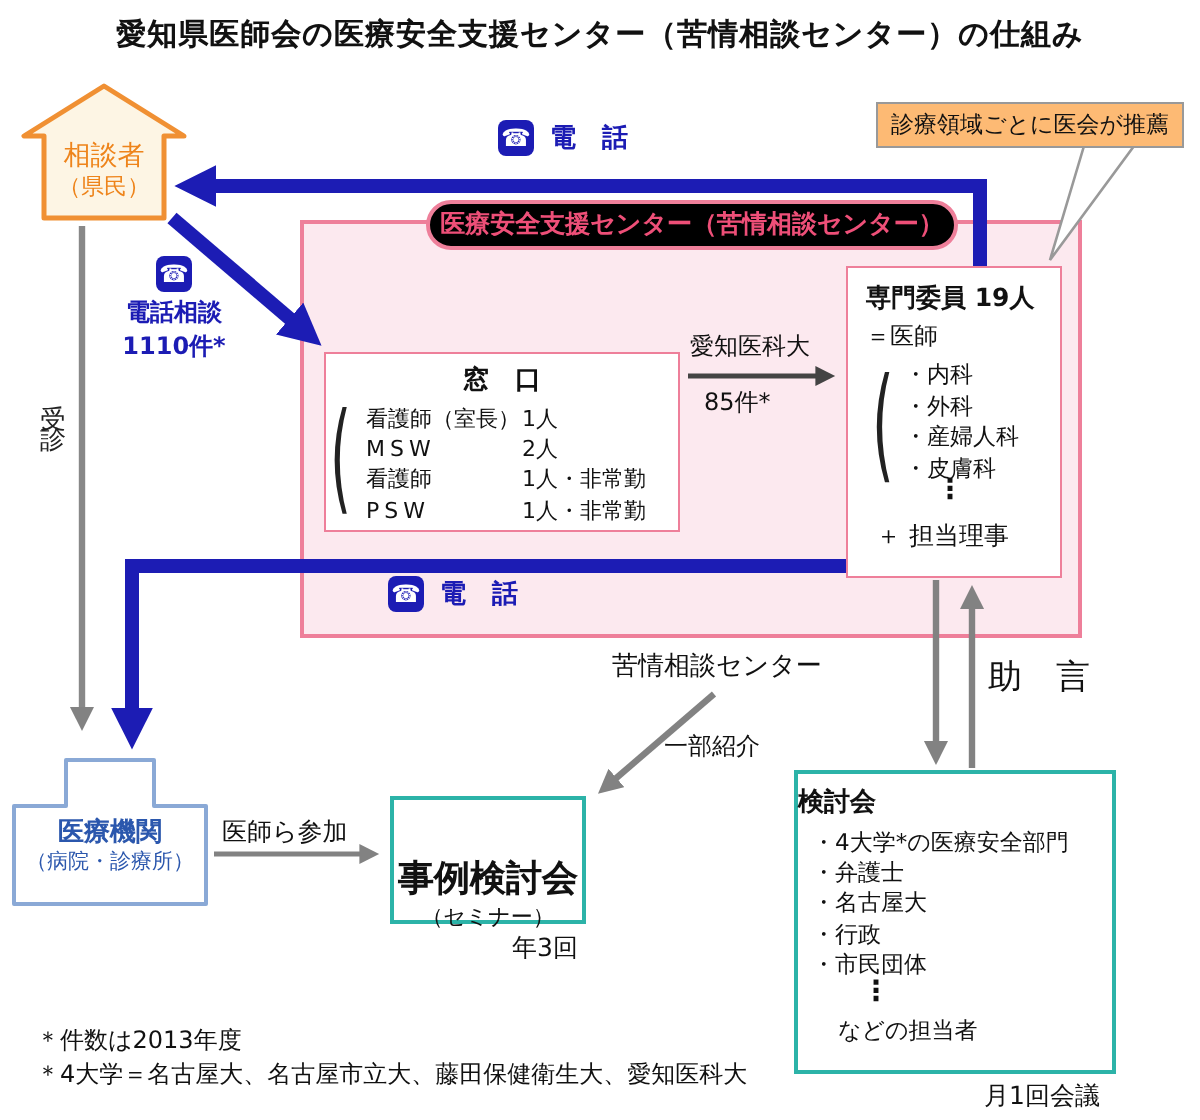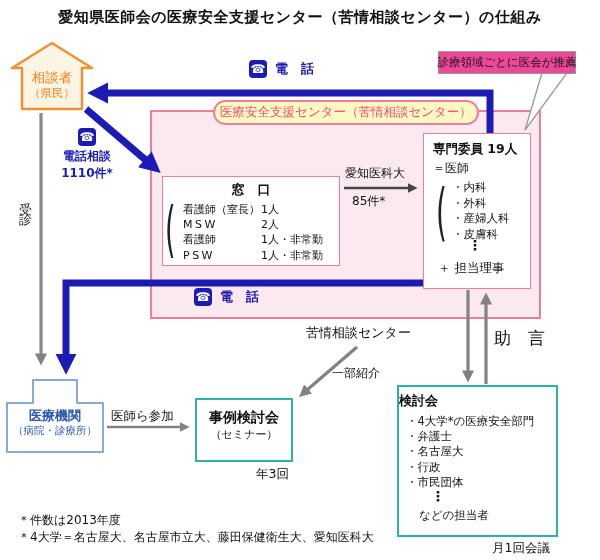--- a/index.html
+++ b/index.html
@@ -6,25 +6,25 @@
   html,body { background:#fff; }
   #canvas { position:relative; width:600px; height:560px; background:#fff;
             font-family:"DejaVu Sans",sans-serif; color:#111; overflow:hidden; }
   .abs { position:absolute; }
 
   .title { left:0; right:0; top:8px; text-align:center; font-weight:bold; font-size:15px; letter-spacing:.5px; z-index:3; }
 
   .pinkbox { left:150px; top:110px; width:391px; height:209px; background:#fce9ef; border:2px solid #ee7f9a; z-index:1; }
   #art { left:0; top:0; z-index:2; pointer-events:none; }
 
-  .pill { left:213px; top:100px; width:266px; height:25px; background:#fef9c3; border:2.5px solid #ee7f9a;
-          border-radius:14px; color:#ee4f78; font-size:12.5px; font-weight:normal;
+  .pill { left:213px; top:100px; width:266px; height:25px; background:#000000; border:2.5px solid #ee7f9a;
+          border-radius:14px; color:#ee4f78; font-size:12.5px; font-weight:bold;
           display:flex; align-items:center; justify-content:center; z-index:3; white-space:nowrap; }
 
-  .callout { left:438px; top:51px; width:138px; height:23px; background:#ec4899; border:1.5px solid #999;
+  .callout { left:438px; top:51px; width:154px; height:23px; background:#fdba74; border:1.5px solid #999;
              font-size:11.5px; display:flex; align-items:center; justify-content:center; z-index:3; white-space:nowrap; }
 
   .wbox { background:#fff; border:1.5px solid #ee7f9a; z-index:3; }
   .madoguchi { left:162px; top:176px; width:178px; height:90px; }
   .mtitle { position:absolute; left:0; right:0; top:4px; text-align:center; font-weight:bold; font-size:13px; }
   .mparen { position:absolute; left:2px; top:22px; font-size:60px; line-height:60px;
             transform:scaleX(.45); transform-origin:0 50%; color:#222; }
   .mrows { position:absolute; left:20px; top:25px; width:156px; }
   .mrow { display:flex; font-size:11px; line-height:15.2px; white-space:nowrap; }
   .mrow .role { width:78px; }
@@ -34,21 +34,21 @@
   .stitle { position:absolute; left:9px; top:7px; font-size:12.5px; font-weight:bold; white-space:nowrap; }
   .ssub { position:absolute; left:9px; top:26px; font-size:12px; }
   .sparen { position:absolute; left:12px; top:47px; font-size:62px; line-height:62px;
             transform:scaleX(.45); transform-origin:0 50%; color:#222; }
   .sitems { position:absolute; left:28px; top:46px; font-size:11.5px; line-height:15.5px; white-space:nowrap; }
   .sdots { position:absolute; left:44px; top:103px; font-size:14px; font-weight:bold; }
   .sfooter { position:absolute; left:14px; top:126px; font-size:12.5px; white-space:nowrap; }
 
   .jirei { left:195px; top:398px; width:98px; height:64px; border:2px solid #2cb3a8; background:#fff;
            z-index:3; text-align:center; }
-  .jline1 { margin-top:9px; font-size:14px; font-weight:bold; }
+  .jline1 { margin-top:27px; font-size:18px; font-weight:bold; }
   .jline2 { font-size:11px; }
   .jfreq { left:256px; top:466px; font-size:12.5px; z-index:3; }
 
   .kentoukai { left:397px; top:385px; width:161px; height:152px; border:2px solid #2cb3a8; background:#fff; z-index:3; }
   .ktitle { position:absolute; left:0; right:0; top:5px; text-align:left; font-size:13px; font-weight:bold; }
   .kitems { position:absolute; left:7px; top:27px; font-size:11.5px; line-height:15.2px; white-space:nowrap; }
   .kdots { position:absolute; left:32px; top:101px; font-size:14px; font-weight:bold; }
   .kfooter { position:absolute; left:20px; top:121px; font-size:11.5px; }
   .kfreq { left:492px; top:540px; font-size:12.5px; z-index:3; }
 

